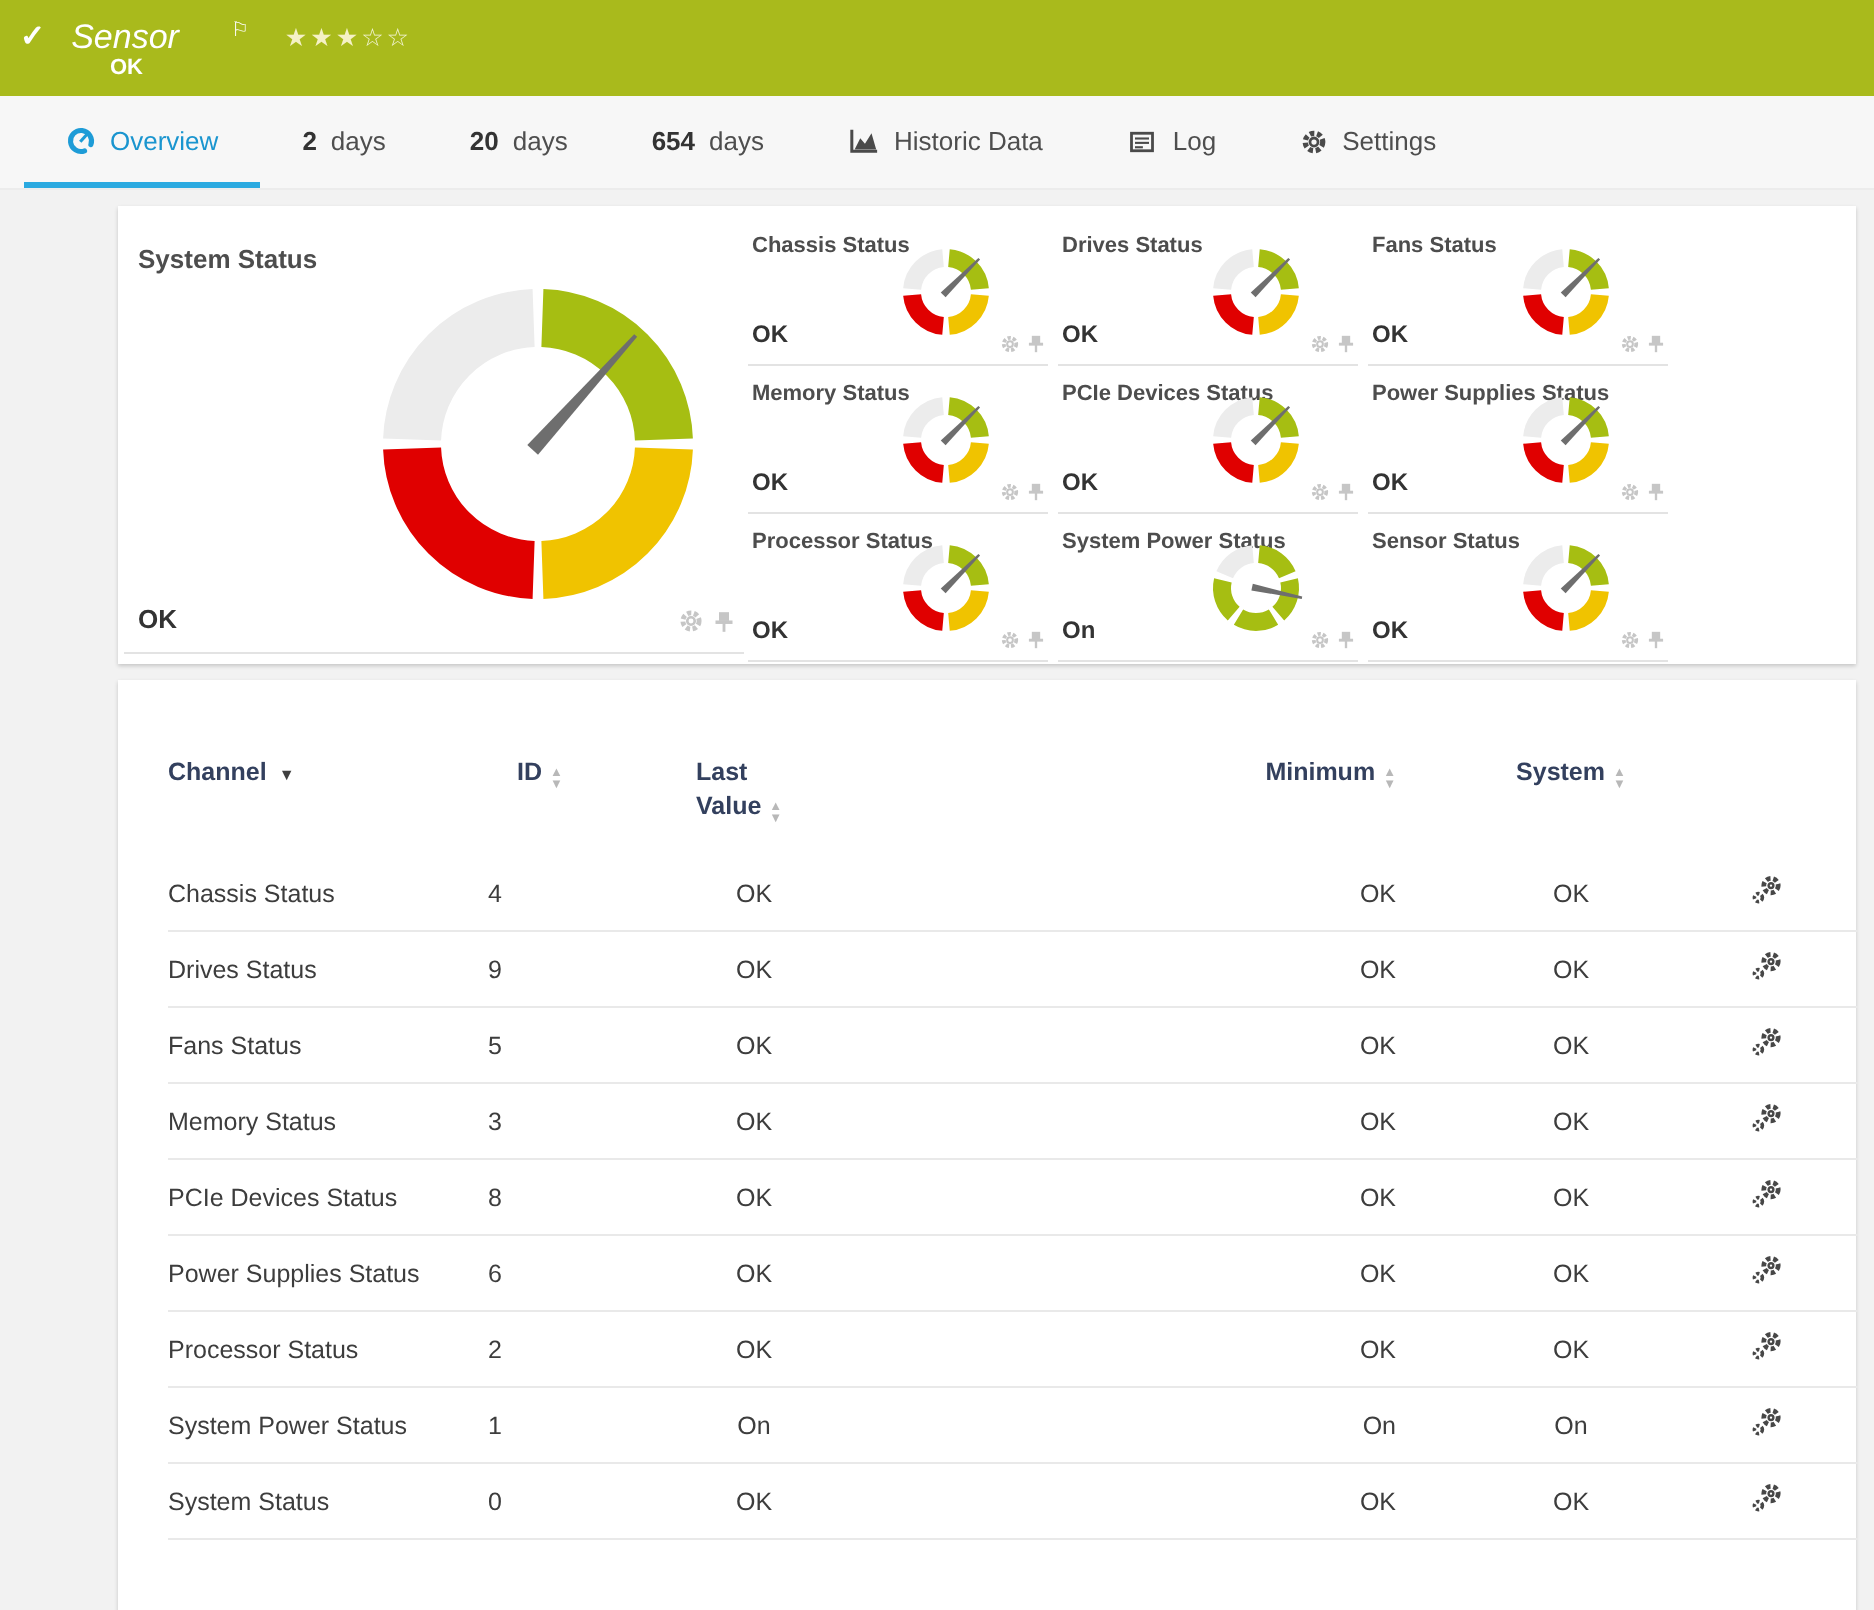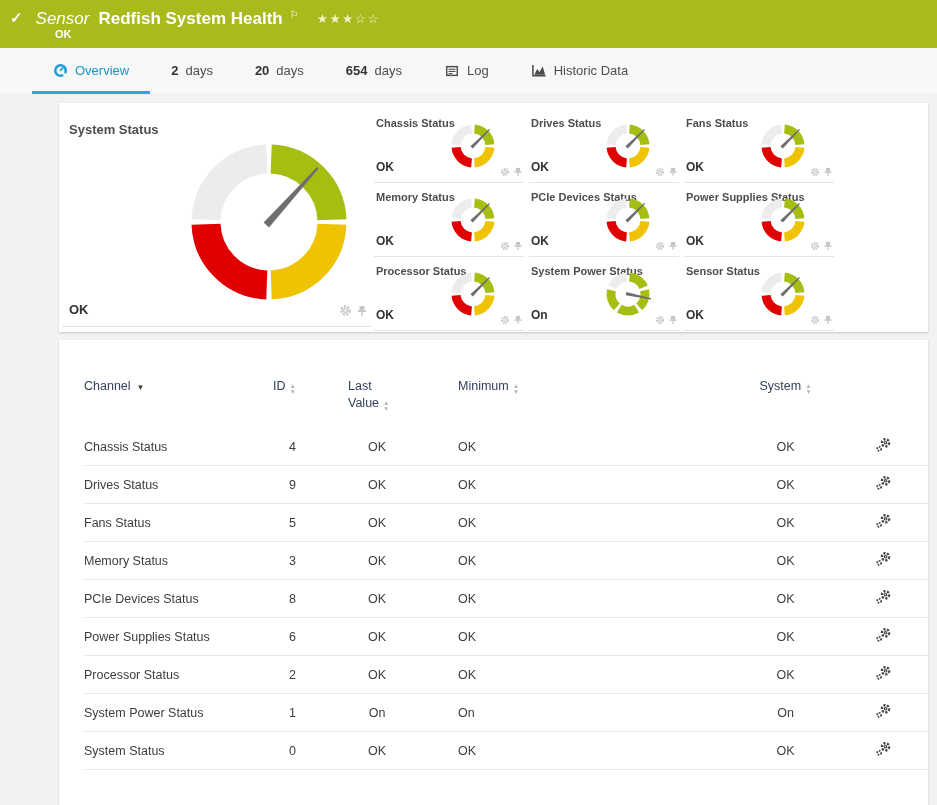--- a/index.html
+++ b/index.html
@@ -5,29 +5,29 @@
   html,body{margin:0;padding:0;}
   body{
     width:937px;height:805px;overflow:hidden;background:#f2f2f2;
     font-family:"Liberation Sans",sans-serif;
     -webkit-font-smoothing:antialiased;
   }
   
   .hdr{height:48px;background:#a9ba1c;position:relative;color:#fff;}
   .hdr-row{display:flex;align-items:baseline;padding:9px 0 0 10px;}
   .chk{font-size:15px;font-weight:700;margin-right:13px;position:relative;top:-1px;}
-  .kind{font-style:italic;font-size:17px;margin-right:9px;font-weight:400;}
+  .kind{font-style:italic;font-size:17px;margin-right:19px;font-weight:400;}
   .htitle{font-size:17px;font-weight:700;}
   .flag{font-size:10px;margin-left:7px;position:relative;top:-6px;cursor:pointer;}
   .stars{margin-left:18px;font-size:12.5px;letter-spacing:1.5px;position:relative;top:-1px;cursor:pointer;}
   .stars .sf{color:#f5f1c6;}
   .stars .se{color:#fbfbe9;opacity:.9;}
   .hdr-status{position:absolute;left:55px;top:28px;font-size:11px;font-weight:700;}
   
-  .tabbar{height:47px;background:#f7f7f7;display:flex;align-items:stretch;padding-left:32px;border-bottom:1px solid #ececec;box-sizing:border-box;}
+  .tabbar{height:47px;background:#f7f7f7;display:flex;align-items:stretch;padding-left:12px;border-bottom:1px solid #ececec;box-sizing:border-box;}
   .tab{display:flex;align-items:center;gap:7px;padding:2px 21px 0 21px;border-bottom:3px solid transparent;font-size:13px;color:#4e4e4e;cursor:pointer;white-space:nowrap;}
   .tab .tnum{font-weight:700;color:#333;}
   .tab.active{color:#1a95cf;border-bottom-color:#2aa9e0;}
   .tab .ticon{display:flex;align-items:center;}
   
   .main{padding:8px 9px 0 33px;}
   .panel{background:#fff;box-shadow:0 1px 2px rgba(0,0,0,.18);margin-left:26px;}
   .gpanel{height:229px;display:flex;padding:0 8px 0 3px;box-sizing:border-box;}
   .big-tile{position:relative;flex:0 0 310px;height:217px;margin-top:6px;border-bottom:1px solid #e3e3e3;}
   .bt-title{position:absolute;top:13px;left:7px;font-size:13px;font-weight:700;color:#4d4d4d;}
@@ -37,43 +37,42 @@
   .mini-grid{display:grid;grid-template-columns:repeat(3,150px);column-gap:5px;margin:6px 0 0 2px;align-content:start;}
   .tile{position:relative;width:150px;height:73px;border-bottom:1px solid #e3e3e3;cursor:pointer;}
   .t-title{position:absolute;top:8px;left:2px;font-size:11px;font-weight:700;color:#4d4d4d;white-space:nowrap;}
   .t-gauge{position:absolute;right:25px;top:11px;}
   .t-value{position:absolute;bottom:8px;left:2px;font-size:12px;font-weight:700;color:#333;}
   .t-icons{position:absolute;bottom:5px;right:1px;display:flex;gap:3px;align-items:center;}
   .t-icons svg,.bt-icons svg{display:block;}
   
   .tpanel{margin-top:8px;padding:38px 25px 10px 25px;height:430px;}
   table.ctable{width:100%;border-collapse:collapse;table-layout:fixed;}
-  .ctable th{font-size:12.5px;font-weight:400;color:#33405e;padding:0 0 16px 0;vertical-align:top;line-height:17px;cursor:pointer;}
+  .ctable th{font-size:12.5px;font-weight:700;color:#33405e;padding:0 0 16px 0;vertical-align:top;line-height:17px;cursor:pointer;}
   .ctable td{font-size:12.5px;color:#3d3d3d;padding:9px 0;border-bottom:1px solid #e9e9e9;height:15px;overflow:hidden;white-space:nowrap;}
   .ctable th.c0,.ctable td.c0{text-align:left;width:160px;}
-  .ctable th.c1,.ctable td.c1{text-align:right;width:52px;}
+  .ctable th.c1,.ctable td.c1{width:52px;}
   .ctable th.c2,.ctable td.c2{text-align:center;width:162px;}
-  .ctable th.c3,.ctable td.c3{text-align:left;width:240px;}
+  .ctable th.c3,.ctable td.c3{text-align:right;width:240px;}
   .ctable th.c4,.ctable td.c4{text-align:center;width:175px;}
   .ctable th.c5,.ctable td.c5{text-align:left;width:56px;}
   .sarrows{display:inline-flex;flex-direction:column;vertical-align:2px;margin-left:4px;color:#b8b8b8;font-size:6.5px;line-height:5.5px;}
   .chsort{color:#3f3f3f;font-size:8px;margin-left:6px;}
   .narrow{width:58px;margin:0 auto;text-align:left;}
   .rowgear{display:inline-block;cursor:pointer;padding-left:2px;}
 </style>
 </head>
 <body>
 
 <div class="page">
 
   <header class="hdr">
     <div class="hdr-row">
       <span class="chk">✓</span>
       <span class="kind">Sensor</span>
-      <span class="htitle">Redfish System Health</span>
       <span class="flag">⚐</span>
       <span class="stars" id="stars"><span class="sf">★</span><span class="sf">★</span><span class="sf">★</span><span class="se">☆</span><span class="se">☆</span></span>
     </div>
     <div class="hdr-status">OK</div>
   </header>
 
   <nav class="tabbar" id="tabbar">
       <div class="tab active">
         <span class="ticon">
           <svg width="15" height="15" viewBox="0 0 16 16">
@@ -87,40 +86,49 @@
         <span class="tnum">2</span>
         <span class="tlabel">days</span>
       </div>
       <div class="tab">
         <span class="tnum">20</span>
         <span class="tlabel">days</span>
       </div>
       <div class="tab">
         <span class="tnum">654</span>
         <span class="tlabel">days</span>
+      </div>
+      <div class="tab">
+        <span class="ticon">
+          <svg width="16" height="15" viewBox="0 0 16 16">
+            <path d="M1.5 2 V13.5 H15" fill="none" stroke="#4a4a4a" stroke-width="1.6"></path>
+            <path d="M3 12.5 L6 6.5 L8.5 9.5 L12 3.8 L14.5 12.5 Z" fill="#4a4a4a"></path>
+          </svg>
+        </span>
+        <span class="tlabel">Historic Data</span>
       </div>
       <div class="tab">
         <span class="ticon">
           <svg width="16" height="14" viewBox="0 0 16 16">
             <rect x="2" y="3" width="12" height="10" fill="none" stroke="#4a4a4a" stroke-width="1.6"></rect>
             <line x1="4" y1="6" x2="12" y2="6" stroke="#4a4a4a" stroke-width="1.2"></line>
             <line x1="4" y1="8.5" x2="12" y2="8.5" stroke="#4a4a4a" stroke-width="1.2"></line>
             <line x1="4" y1="11" x2="8.5" y2="11" stroke="#4a4a4a" stroke-width="1.2"></line>
           </svg>
         </span>
         <span class="tlabel">Log</span>
       </div>
       <div class="tab">
         <span class="ticon">
-          <svg width="16" height="15" viewBox="0 0 16 16">
-            <path d="M1.5 2 V13.5 H15" fill="none" stroke="#4a4a4a" stroke-width="1.6"></path>
-            <path d="M3 12.5 L6 6.5 L8.5 9.5 L12 3.8 L14.5 12.5 Z" fill="#4a4a4a"></path>
+          <svg width="14" height="14" viewBox="0 0 16 16">
+            <circle cx="8" cy="8" r="5" fill="none" stroke="#4a4a4a" stroke-width="3" stroke-dasharray="2.6 1.6"></circle>
+            <circle cx="8" cy="8" r="2.3" fill="none" stroke="#4a4a4a" stroke-width="1.6"></circle>
           </svg>
         </span>
-        <span class="tlabel">Historic Data</span>
+        <span class="tlabel">Settings</span>
       </div>
     </nav>
 
   <main class="main">
 
     <section class="panel gpanel">
       <div class="big-tile">
         <div class="bt-title">System Status</div>
         <svg class="bt-gauge" id="biggauge" width="170" height="170" viewBox="0 0 170 170">
             <path d="M22.04 82.80 A63 63 0 0 1 82.80 22.04" fill="none" stroke="#ececec" stroke-width="29"></path>

